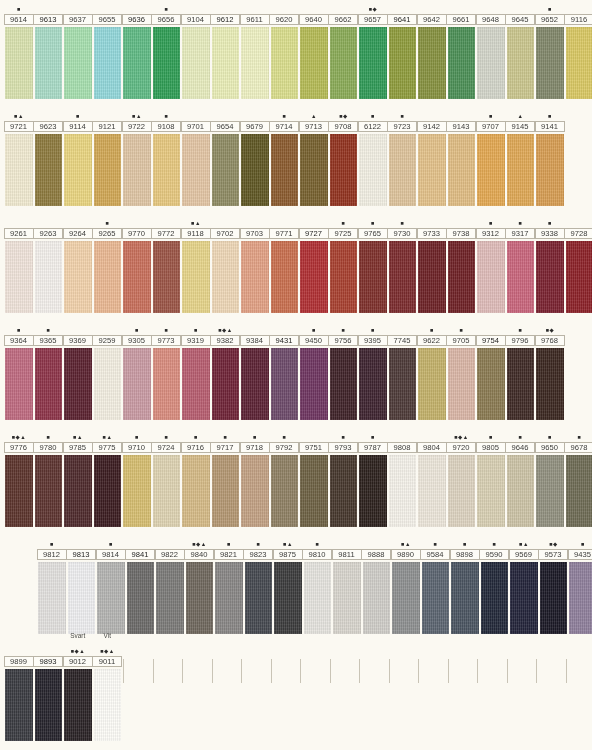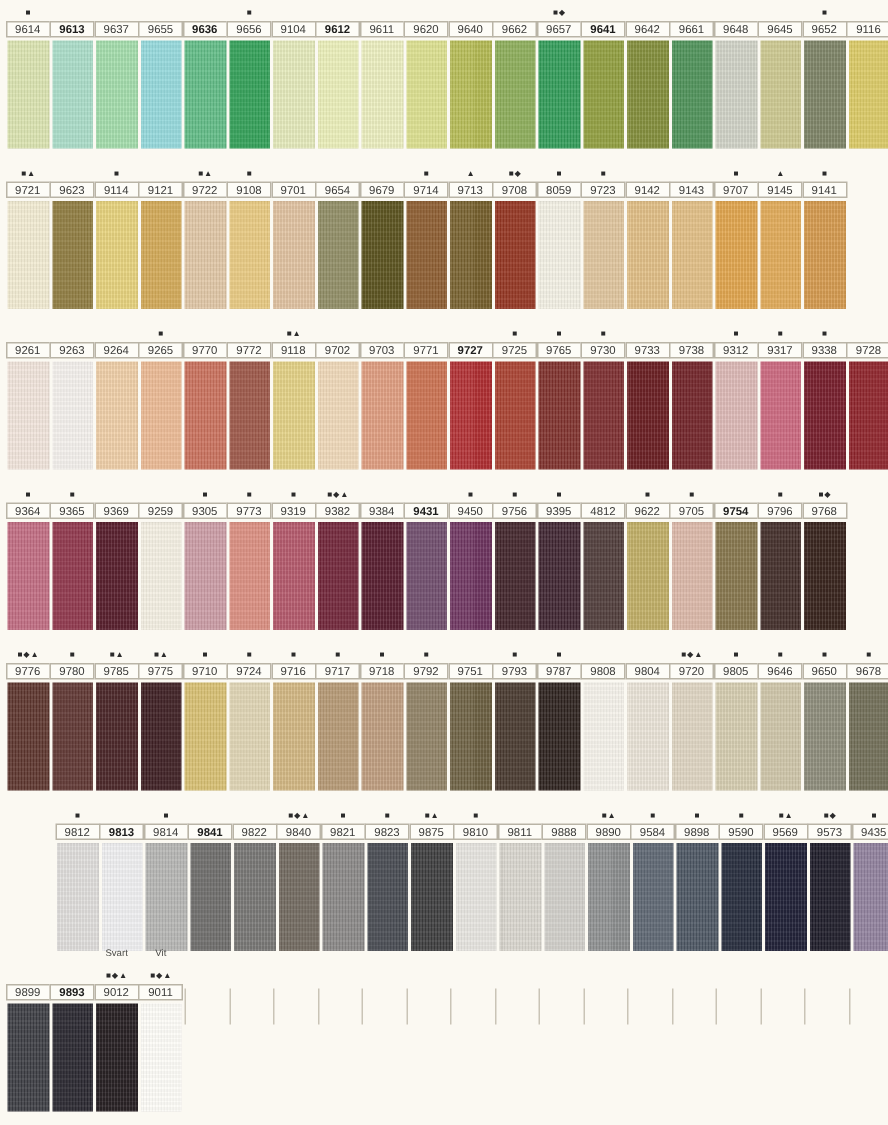--- a/index.html
+++ b/index.html
@@ -31,21 +31,21 @@
   
   .label{
     height:11px;
     border:0.5px solid #b9b4a6;
     background:#fdfcf7;
     display:flex;align-items:center;justify-content:center;
     font-size:7.6px;line-height:7.6px;color:#3a3a38;
     box-sizing:border-box;
     margin-left:-0.5px;
   }
-  .label.bold{font-weight:bold;color:#1d1d1c;}
+  .label.bold{font-weight:normal;color:#1d1d1c;}
 
   
   .swatch{
     height:72px;
     margin-top:1.5px;
     margin-left:1px;margin-right:1px;
     box-shadow:inset 0 0 0 0.5px rgba(0,0,0,0.04);
     background-image:
       repeating-linear-gradient(90deg, rgba(255,255,255,0.10) 0px, rgba(255,255,255,0.10) 1px, rgba(0,0,0,0.045) 1px, rgba(0,0,0,0.045) 2px),
       repeating-linear-gradient(0deg, rgba(255,255,255,0.05) 0px, rgba(255,255,255,0.05) 1px, rgba(0,0,0,0.03) 1px, rgba(0,0,0,0.03) 3px);
@@ -256,21 +256,21 @@
             <span>■</span>
             <span>◆</span>
           </div>
           <div class="label">9708</div>
           <div class="swatch" style="background-color: rgb(146, 51, 31);"></div>
         </div>
         <div class="cell">
           <div class="sym">
             <span>■</span>
           </div>
-          <div class="label">8059</div>
+          <div class="label">6122</div>
           <div class="swatch" style="background-color: rgb(242, 239, 227);"></div>
         </div>
         <div class="cell">
           <div class="sym">
             <span>■</span>
           </div>
           <div class="label">9723</div>
           <div class="swatch" style="background-color: rgb(222, 195, 155);"></div>
         </div>
         <div class="cell">
@@ -509,21 +509,21 @@
         </div>
         <div class="cell">
           <div class="sym">
             <span>■</span>
           </div>
           <div class="label">9395</div>
           <div class="swatch" style="background-color: rgb(62, 36, 48);"></div>
         </div>
         <div class="cell">
           <div class="sym"></div>
-          <div class="label">4812</div>
+          <div class="label">7745</div>
           <div class="swatch" style="background-color: rgb(77, 58, 56);"></div>
         </div>
         <div class="cell">
           <div class="sym">
             <span>■</span>
           </div>
           <div class="label">9622</div>
           <div class="swatch" style="background-color: rgb(195, 177, 105);"></div>
         </div>
         <div class="cell">

